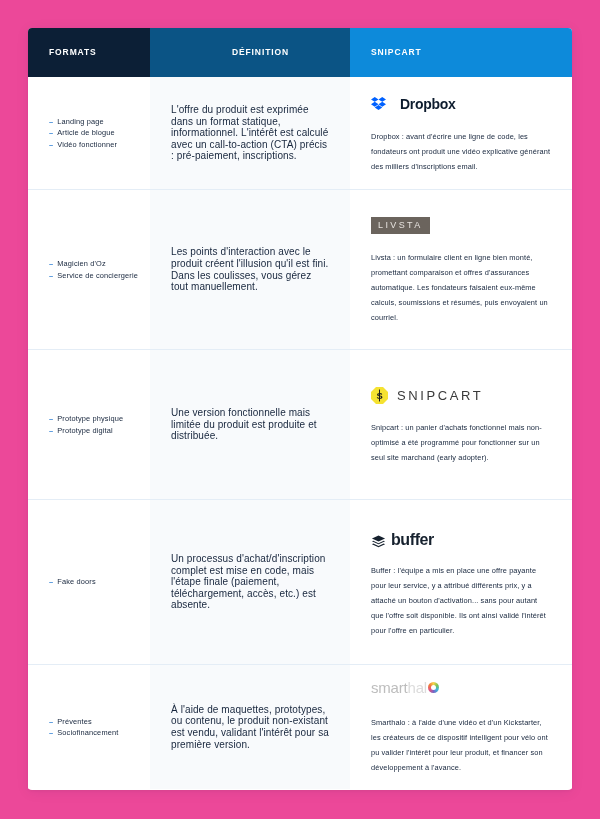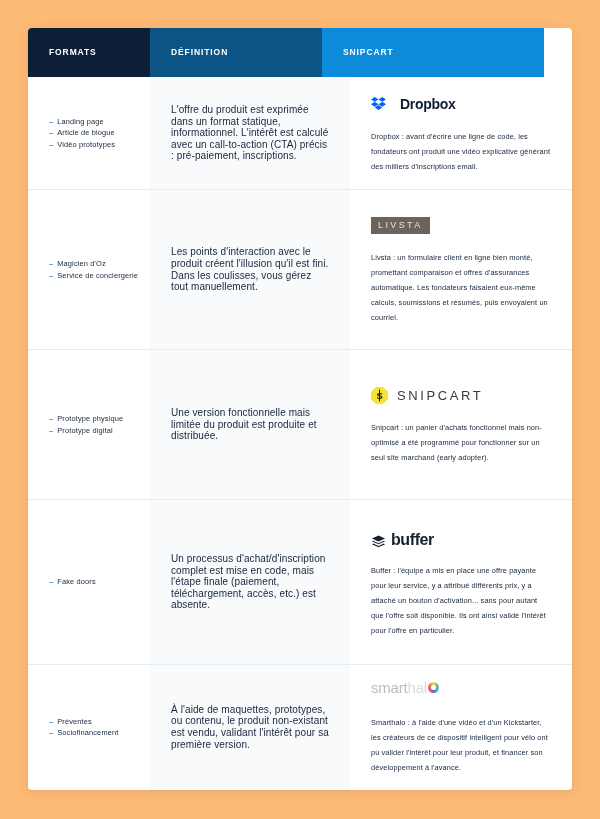--- a/index.html
+++ b/index.html
@@ -9,21 +9,21 @@
     height: 819px;
     background: #ffffff;
     font-family: "Liberation Sans", sans-serif;
     -webkit-font-smoothing: antialiased;
   }
 
   #page {
     position: relative;
     width: 600px;
     height: 819px;
-    background: #fdba74;
+    background: #ec4899;
     overflow: hidden;
   }
 
   
   .table-card {
     position: absolute;
     left: 28px;
     top: 28px;
     width: 544px;
     height: 762px;
@@ -47,21 +47,21 @@
     padding-left: 21px;
   }
   .th-label {
     font-size: 8.5px;
     font-weight: bold;
     letter-spacing: 0.9px;
     color: #ffffff;
     line-height: 1;
   }
   .th-formats    { width: 122px; background: #0c1f36; }
-  .th-definition { width: 172px; background: #0b5485; }
+  .th-definition { width: 200px; background: #0b5485; justify-content: center; }
   .th-exemple    { width: 222px; background: #0d8ada; }
 
   
   .tbody { width: 100%; }
 
   .row {
     display: flex;
     width: 100%;
     border-top: 1px solid #e4edf6;
     background: #ffffff;
@@ -233,21 +233,21 @@
             <li class="fmt-item">
               <span class="fmt-dash">–</span>
               <span>Landing page</span>
             </li>
             <li class="fmt-item">
               <span class="fmt-dash">–</span>
               <span>Article de blogue</span>
             </li>
             <li class="fmt-item">
               <span class="fmt-dash">–</span>
-              <span>Vidéo prototypes</span>
+              <span>Vidéo fonctionner</span>
             </li>
           </ul>
         </div>
         <div class="cell cell-definition">
           <p class="def-text">L'offre du produit est exprimée dans un format statique, informationnel. L'intérêt est calculé avec un call-to-action (CTA) précis : pré-paiement, inscriptions.</p>
         </div>
         <div class="cell cell-exemple">
           <div class="ex-logo logo-dropbox">
             <svg width="15" height="15" viewBox="0 0 32 32">
               <path fill="#0061FF" d="M8 2 0 7.2l8 5.2 8-5.2zM24 2l-8 5.2 8 5.2 8-5.2zM0 17.6l8 5.2 8-5.2-8-5.2zM24 12.4l-8 5.2 8 5.2 8-5.2zM8 24.5l8 5.2 8-5.2-8-5.2z"></path>

